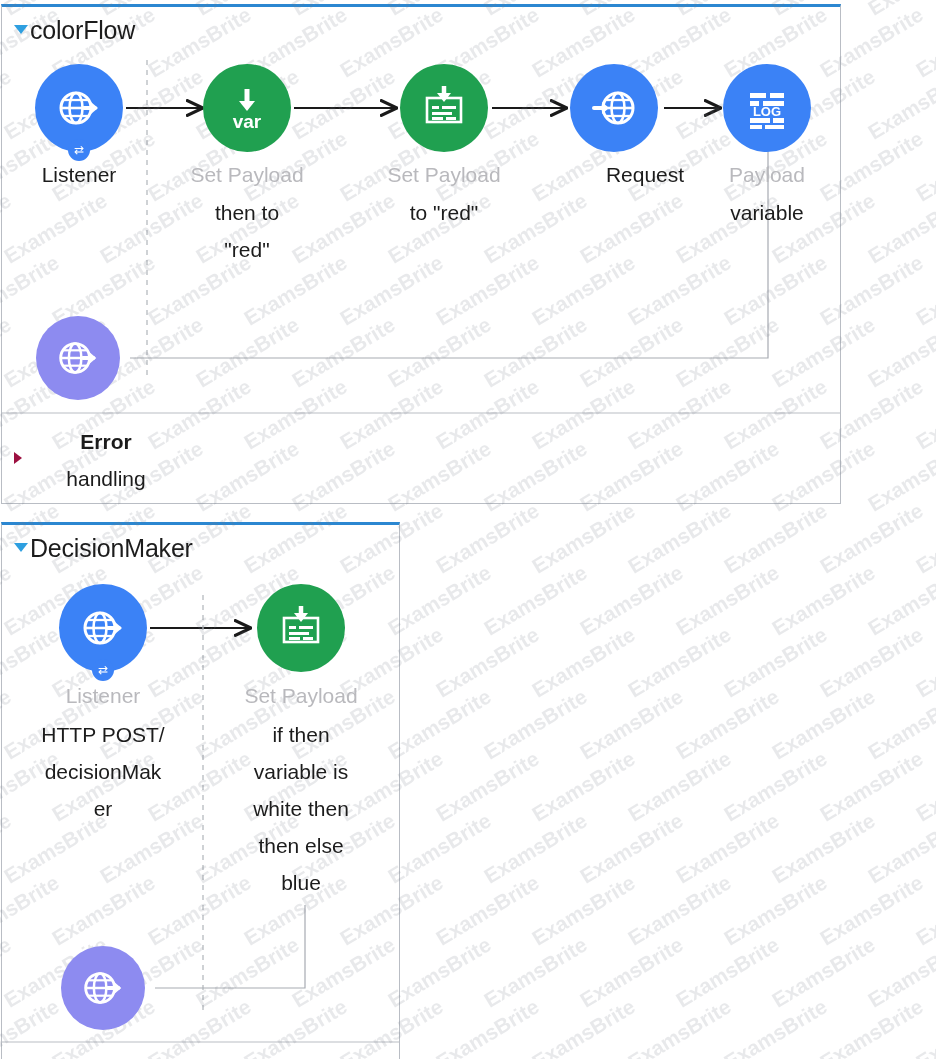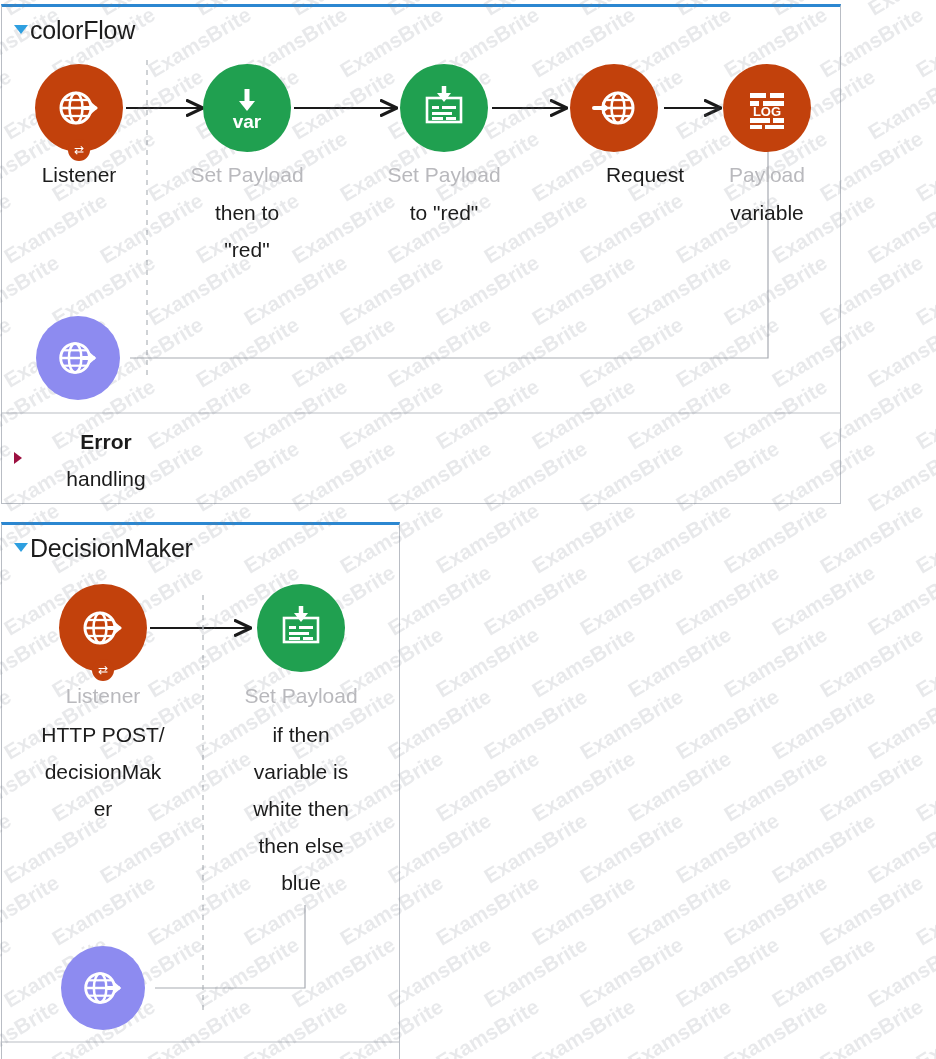--- a/index.html
+++ b/index.html
@@ -71,21 +71,21 @@
   #caret-errorhandling{ left:14px; top:452px; }
 
   
   .node{ position:absolute; z-index:6; }
   .circle{
     position:absolute;
     border-radius:50%;
     display:flex;align-items:center;justify-content:center;
     box-sizing:border-box;
   }
-  .c-blue{ background:#c2410c; }
+  .c-blue{ background:#3b82f6; }
   .c-blue-light{ background:#8d8bf0; }
   .c-green{ background:#20a050; }
 
   .node-label{
     position:absolute;
     text-align:center;
     font-size:21px;
     line-height:28px;
     color:#1c1c1c;
     z-index:6;

